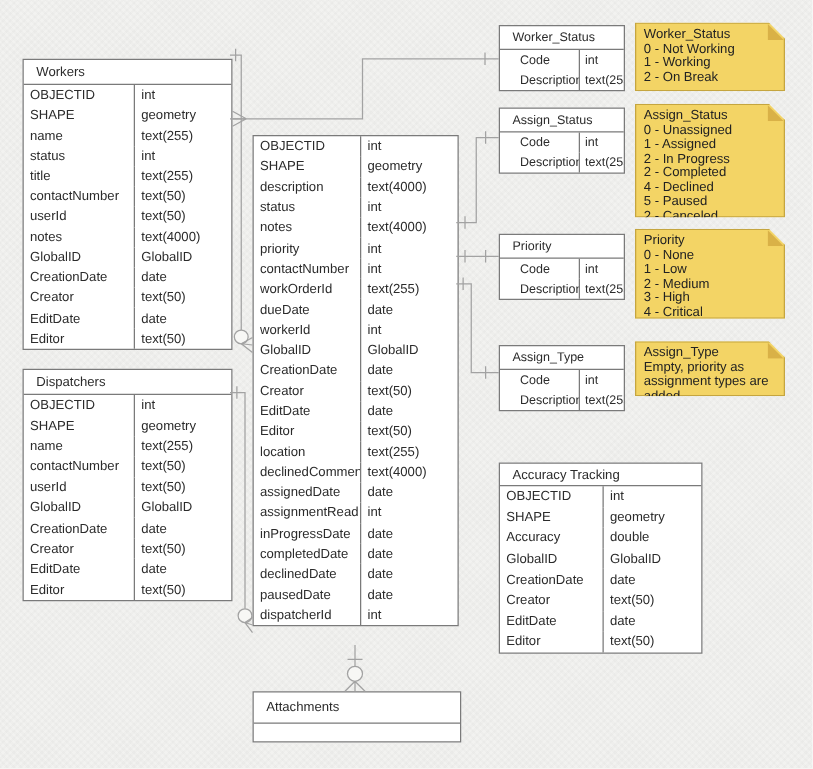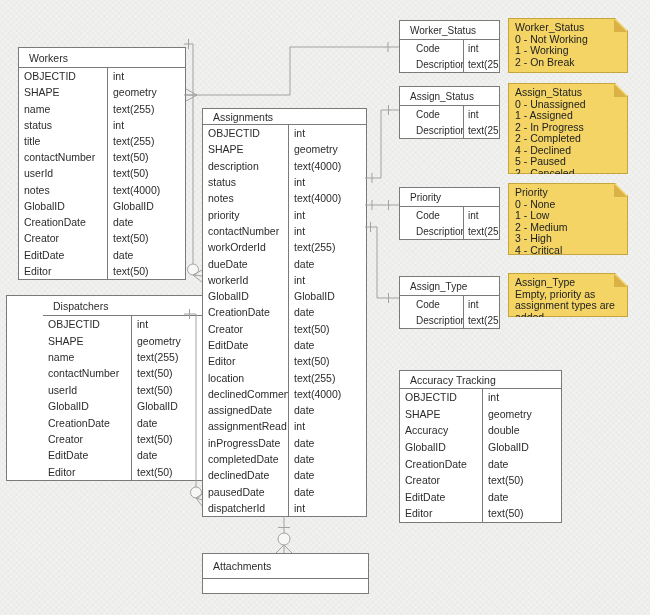--- a/index.html
+++ b/index.html
@@ -27,21 +27,21 @@
   .etitle{display:flex;align-items:center;padding-left:10px;border-bottom:1px solid #7a7a7a;}
   .erow{display:flex;align-items:center;}
   .fname{padding-left:5px;white-space:nowrap;overflow:hidden;flex:0 0 auto;}
   .ftype{padding-left:5px;white-space:nowrap;overflow:hidden;flex:1 1 auto;border-left:1px solid #7a7a7a;align-self:stretch;display:flex;align-items:center;}
 
   .e-workers{left:18px;top:20px;width:166px;margin-top:27px;}
   .e-workers .etitle{height:19px;}
   .e-workers .erow{height:16.23px;}
   .e-workers .fname{width:83px;}
 
-  .e-dispatchers{left:6px;top:295px;width:166px;padding-left:36px;}
+  .e-dispatchers{left:18px;top:295px;width:166px;}
   .e-dispatchers .etitle{height:19px;}
   .e-dispatchers .erow{height:16.4px;}
   .e-dispatchers .fname{width:83px;}
 
   .e-assignments{left:202px;top:108px;width:163px;}
   .e-assignments .etitle{height:15px;}
   .e-assignments .erow{height:16.3px;}
   .e-assignments .fname{width:80px;}
 
   .small-entity{left:399px;width:99px;font-size:10px;}
@@ -181,21 +181,20 @@
           <span class="fname">EditDate</span>
           <span class="ftype">date</span>
         </div>
         <div class="erow">
           <span class="fname">Editor</span>
           <span class="ftype">text(50)</span>
         </div>
       </div>
     </div>
   <div class="entity e-assignments">
-      <div class="etitle">Assignments</div>
       <div class="erows">
         <div class="erow">
           <span class="fname">OBJECTID</span>
           <span class="ftype">int</span>
         </div>
         <div class="erow">
           <span class="fname">SHAPE</span>
           <span class="ftype">geometry</span>
         </div>
         <div class="erow">

